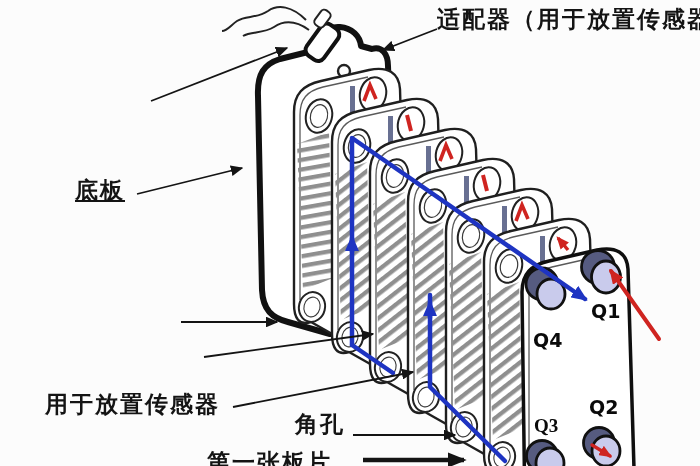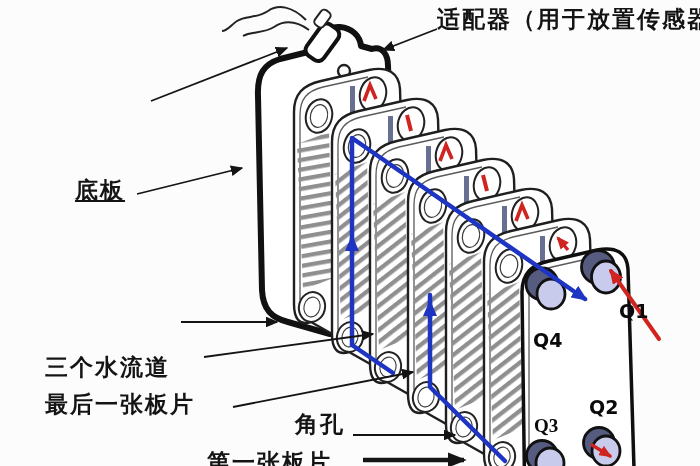--- a/index.html
+++ b/index.html
@@ -20,21 +20,21 @@
     font-family:"DejaVu Sans","Liberation Sans",sans-serif;
   }
   #lbl-adapter{left:437px;top:7px;}
   #lbl-temp{left:15px;top:87px;}
   #lbl-base{left:75px;top:178px;text-decoration:underline;}
   #lbl-last{left:35px;top:309px;}
   #lbl-water{left:45px;top:355px;}
   #lbl-refrig{left:45px;top:392px;}
   #lbl-corner{left:295px;top:412px;}
   #lbl-first{left:207px;top:450px;}
-  #lbl-q1{left:619px;top:300px;}
+  #lbl-q1{left:591px;top:300px;}
   #lbl-q4{left:533px;top:329px;}
   #lbl-q2{left:589px;top:396px;text-align:right;}
   #lbl-q3{left:534px;top:415px;font-family:Liberation Serif, serif;}
 </style>
 </head>
 <body>
 
 <div class="stage">
 
 <svg width="700" height="466" viewBox="0 0 700 466">
@@ -183,22 +183,21 @@
     <path d="M181,322 L277,322" marker-end="url(#mk-black)"></path>
     <path d="M204,357 L373,334" marker-end="url(#mk-black)"></path>
     <path d="M233,407 L413,372" marker-end="url(#mk-black)"></path>
     <path d="M353,435 L455,435" marker-end="url(#mk-black)"></path>
     <path d="M363,460 L464,460" stroke-width="4.5" marker-end="url(#mk-black-big)"></path>
   </g>
 </svg>
 
 <div class="lbl" id="lbl-adapter">适配器（用于放置传感器</div>
 <div class="lbl" id="lbl-base">底板</div>
-<div class="lbl" id="lbl-water">三个水流道</div>
-<div class="lbl" id="lbl-refrig">最后一张板片</div>
+<div class="lbl" id="lbl-refrig">用于放置传感器</div>
 <div class="lbl" id="lbl-corner">角孔</div>
 <div class="lbl" id="lbl-first">第一张板片</div>
 
 <div class="qlbl" id="lbl-q1">Q1</div>
 <div class="qlbl" id="lbl-q4">Q4</div>
 <div class="qlbl" id="lbl-q2">Q2</div>
 <div class="qlbl" id="lbl-q3">Q3</div>
 
 </div>
 

